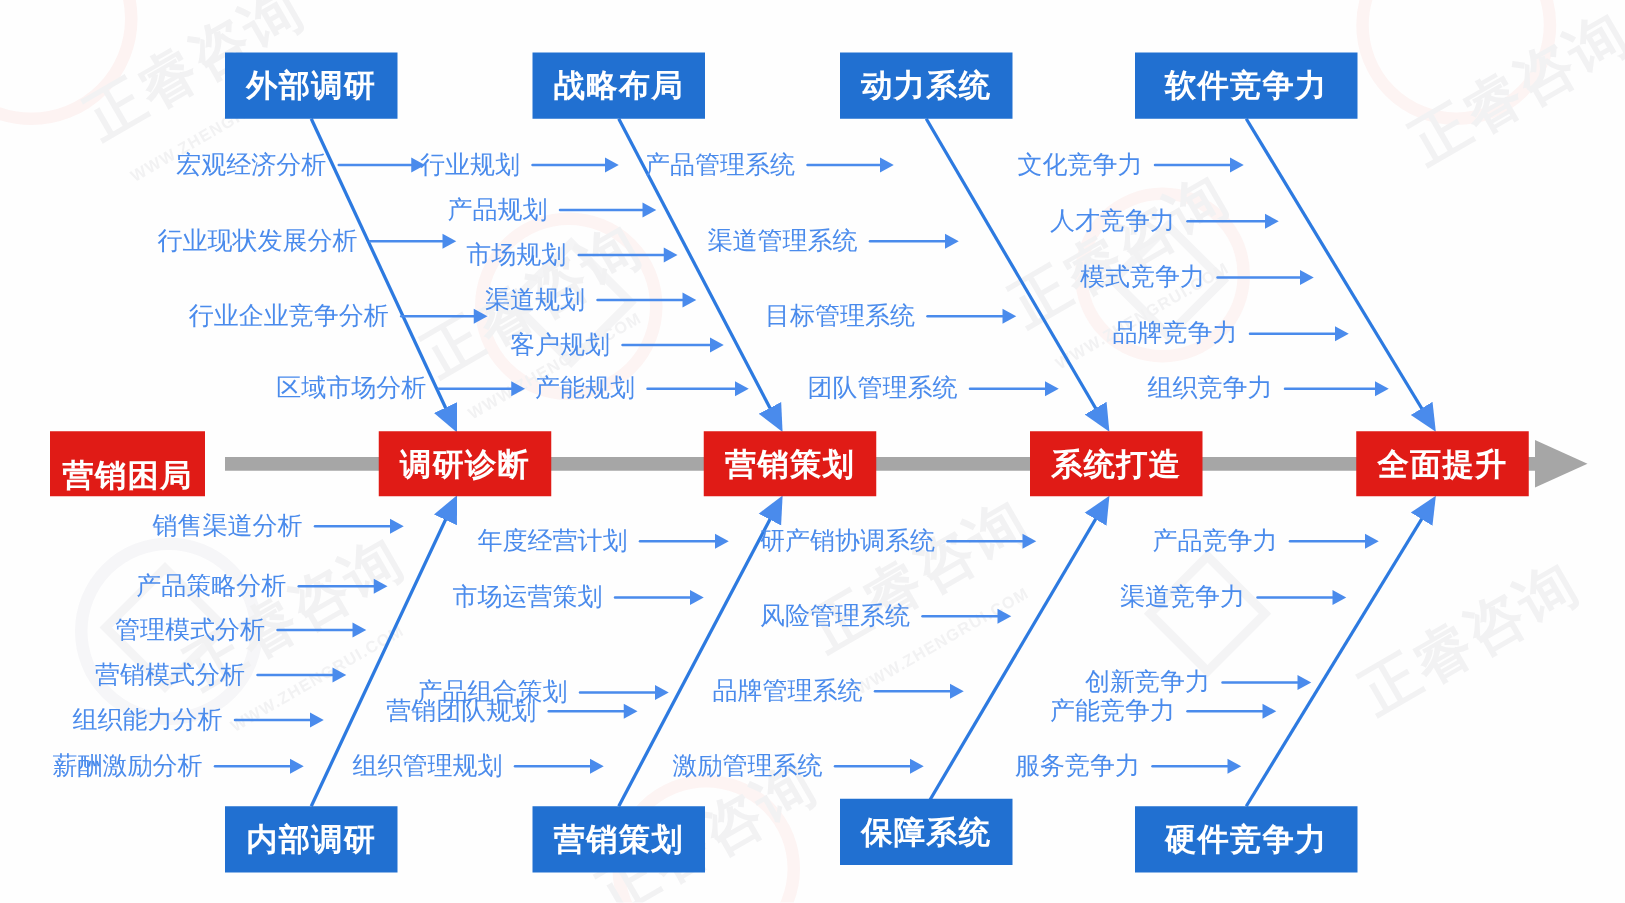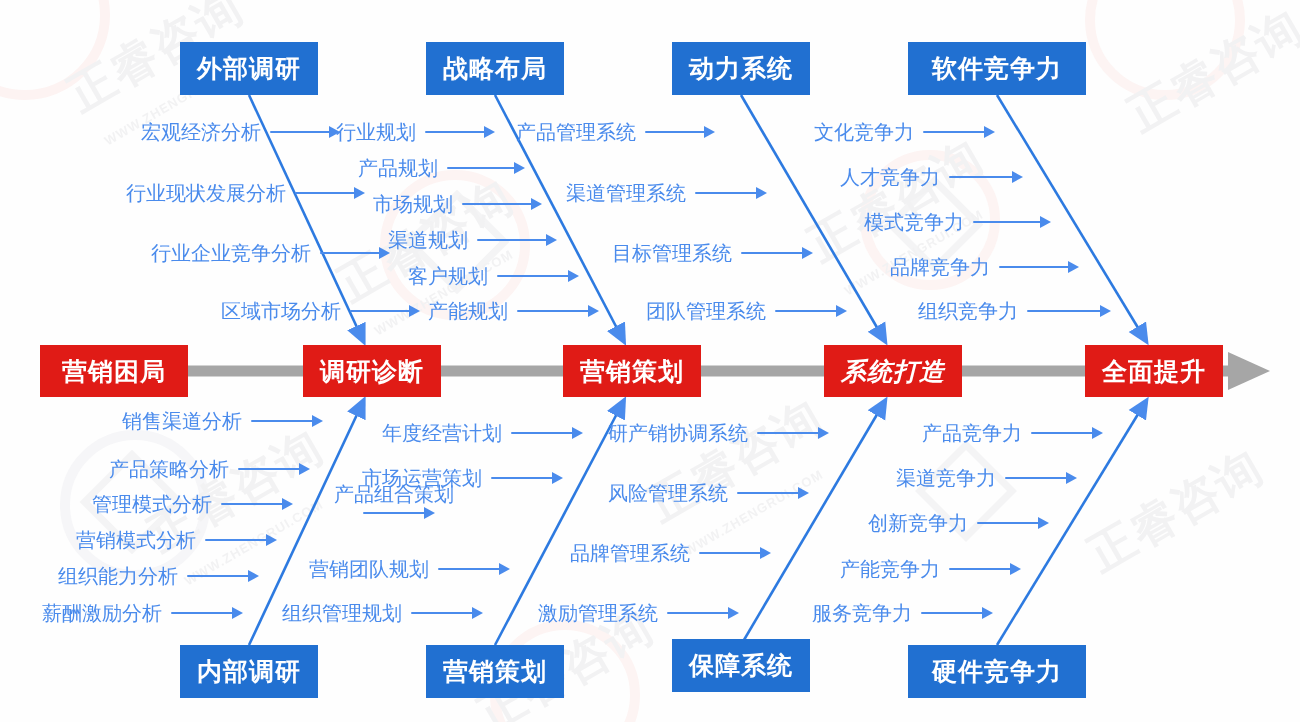--- a/index.html
+++ b/index.html
@@ -154,30 +154,30 @@
   <div class="catbox" style="left:426px;top:645px;width:138px;">
     <span>营销策划</span>
   </div>
   <div class="catbox" style="left:672px;top:639px;width:138px;">
     <span>保障系统</span>
   </div>
   <div class="catbox" style="left:908px;top:645px;width:178px;text-align:right;">
     <span>硬件竞争力</span>
   </div>
 
-  <div class="spinebox" style="left:40px;width:148px;">
+  <div class="spinebox" style="left:40px;width:124px;align-items:flex-end;">
     <span>营销困局</span>
   </div>
   <div class="spinebox" style="left:303px;width:138px;">
     <span>调研诊断</span>
   </div>
   <div class="spinebox" style="left:563px;width:138px;">
     <span>营销策划</span>
   </div>
-  <div class="spinebox" style="left:824px;width:138px;font-style:italic;">
+  <div class="spinebox" style="left:824px;width:138px;">
     <span>系统打造</span>
   </div>
   <div class="spinebox" style="left:1085px;width:138px;">
     <span>全面提升</span>
   </div>
 
   <div class="cause" style="right:960px;top:119px;">
     <span class="ctext">宏观经济分析</span>
     <span class="carrow">
         <span class="cline" style="width:60px"></span>
@@ -364,21 +364,21 @@
         <span class="chead"></span>
       </span>
   </div>
   <div class="cause" style="left:362px;top:465px;">
     <span class="ctext">市场运营策划</span>
     <span class="carrow">
         <span class="cline" style="width:62px"></span>
         <span class="chead"></span>
       </span>
   </div>
-  <div class="cause" style="left:334px;top:481px;flex-direction:column;">
+  <div class="cause" style="left:334px;top:541px;">
     <span class="ctext">产品组合策划</span>
     <span class="carrow">
         <span class="cline" style="width:62px"></span>
         <span class="chead"></span>
       </span>
   </div>
   <div class="cause" style="left:309px;top:556px;">
     <span class="ctext">营销团队规划</span>
     <span class="carrow">
         <span class="cline" style="width:62px"></span>
@@ -429,21 +429,21 @@
         <span class="chead"></span>
       </span>
   </div>
   <div class="cause" style="left:896px;top:465px;">
     <span class="ctext">渠道竞争力</span>
     <span class="carrow">
         <span class="cline" style="width:62px"></span>
         <span class="chead"></span>
       </span>
   </div>
-  <div class="cause" style="left:868px;top:510px;align-items:center;">
+  <div class="cause" style="left:868px;top:533px;align-items:center;">
     <span class="ctext">创新竞争力</span>
     <span class="carrow">
         <span class="cline" style="width:62px"></span>
         <span class="chead"></span>
       </span>
   </div>
   <div class="cause" style="left:840px;top:556px;align-items:center;">
     <span class="ctext">产能竞争力</span>
     <span class="carrow">
         <span class="cline" style="width:62px"></span>

